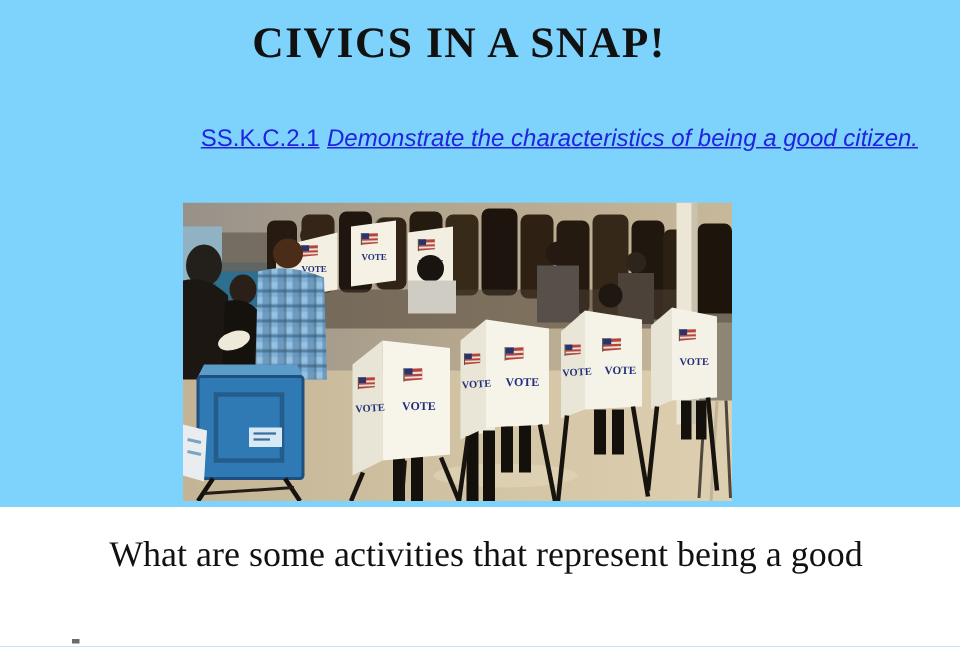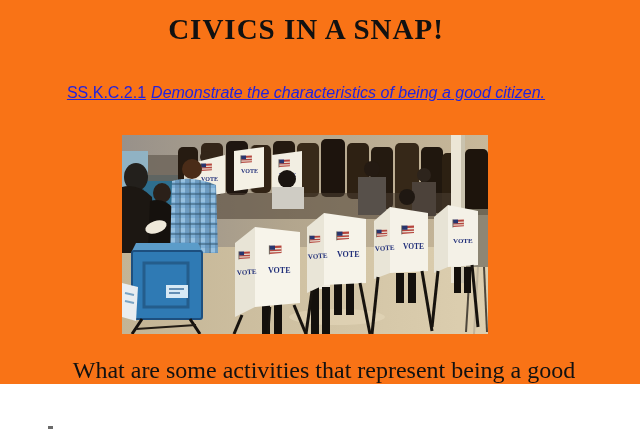--- a/index.html
+++ b/index.html
@@ -1,22 +1,22 @@
 <!DOCTYPE html>
 <html><head>
 <meta charset="utf-8">
 <style>
   html,body{margin:0;padding:0;}
   body{width:640px;height:431px;background:#ffffff;overflow:hidden;}
-  .screen{position:relative;width:640px;height:384px;background:#f97316;
+  .screen{position:relative;width:640px;height:338px;background:#7dd3fc;
           font-family:"Liberation Serif",serif;}
   .title{position:absolute;top:11px;left:0;width:612px;margin:0;
          text-align:center;font-size:29px;line-height:36px;font-weight:bold;
          letter-spacing:1px;color:#111111;}
-  .standard{position:absolute;top:83px;left:0;width:612px;text-align:center;
+  .standard{position:absolute;top:83px;left:0;width:612px;text-align:right;
             font-family:"Liberation Sans",sans-serif;font-size:16px;line-height:19px;}
   .standard a{color:#2323DD;text-decoration:underline;cursor:pointer;}
   .std-code{font-style:normal;margin-right:5px;}
   .std-desc{font-style:italic;}
   .photo{position:absolute;left:122px;top:135px;width:366px;height:199px;margin:0;padding:0;}
   .photo svg{display:block;width:366px;height:199px;}
   .question{position:absolute;top:355px;left:0;width:612px;margin:0;
             text-align:center;font-size:24px;line-height:31px;color:#111111;}
   .question span{display:block;padding-left:36px;}
   .fragment{position:absolute;left:48px;top:426px;width:5px;height:3px;background:#6a6a6a;}

